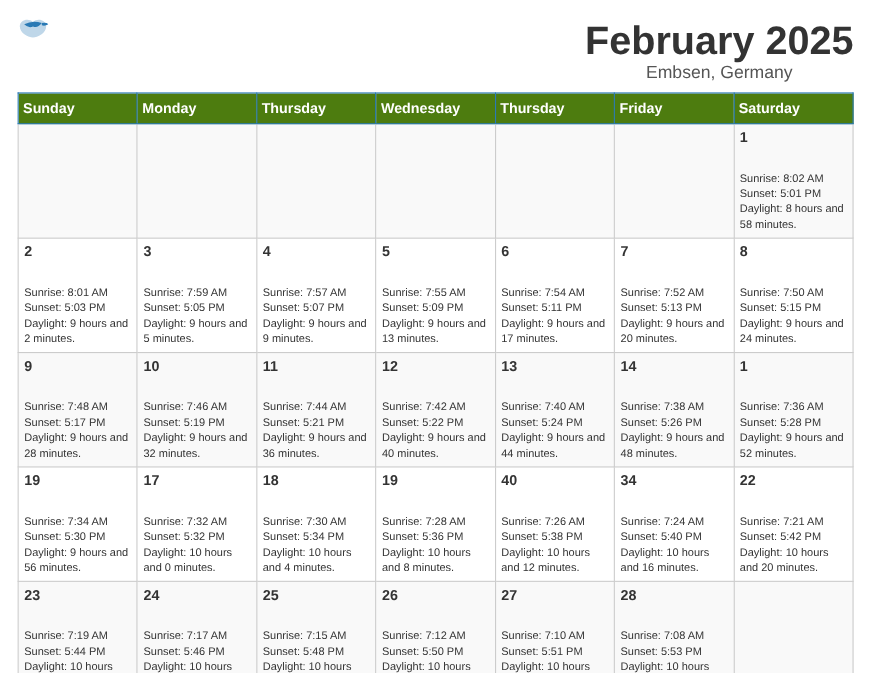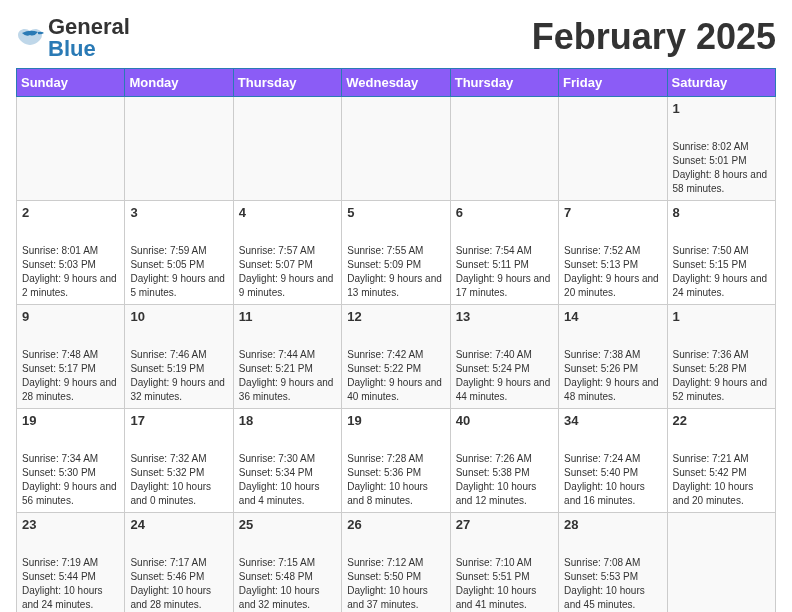--- a/index.html
+++ b/index.html
@@ -45,21 +45,21 @@
     .calendar-subtitle {
       font-size: 16px;
       color: #555;
     }
     table {
       width: 100%;
       border-collapse: collapse;
       table-layout: fixed;
     }
     thead tr th {
-      background: #8b5cf6;
+      background: #4d7c0f;
       color: #fff;
       font-size: 13px;
       font-weight: bold;
       padding: 6px 4px;
       text-align: left;
       border: 1px solid #2a7ab5;
     }
     tbody tr td {
       vertical-align: top;
       border: 1px solid #ccc;
@@ -90,27 +90,24 @@
 </head>
 <body>
 
 <div class="header">
   <div class="logo">
     <svg class="logo-bird" viewBox="0 0 28 22" xmlns="http://www.w3.org/2000/svg">
       <path d="M14 4 C18 0, 26 2, 26 8 C26 14, 18 18, 14 18 C10 18, 2 14, 2 8 C2 2, 10 0, 14 4Z" fill="#2a7ab5" opacity="0.3"></path>
       <path d="M6 6 Q14 2 22 5 Q18 10 14 8 Q10 10 6 6Z" fill="#2a7ab5"></path>
       <path d="M22 5 Q26 4 28 6 Q25 8 22 7Z" fill="#2a7ab5"></path>
     </svg>
-    <div>
-      <div class="logo-text">General</div>
-      <div class="logo-text"><span>Blue</span></div>
-    </div>
   </div>
   <div class="title-block">
     <div class="calendar-title">February 2025</div>
+    <div class="calendar-subtitle">Embsen, Germany</div>
   </div>
 </div>
 
 <table>
   <thead>
     <tr>
       <th>Sunday</th>
       <th>Monday</th>
       <th>Thursday</th>
       <th>Wednesday</th>

